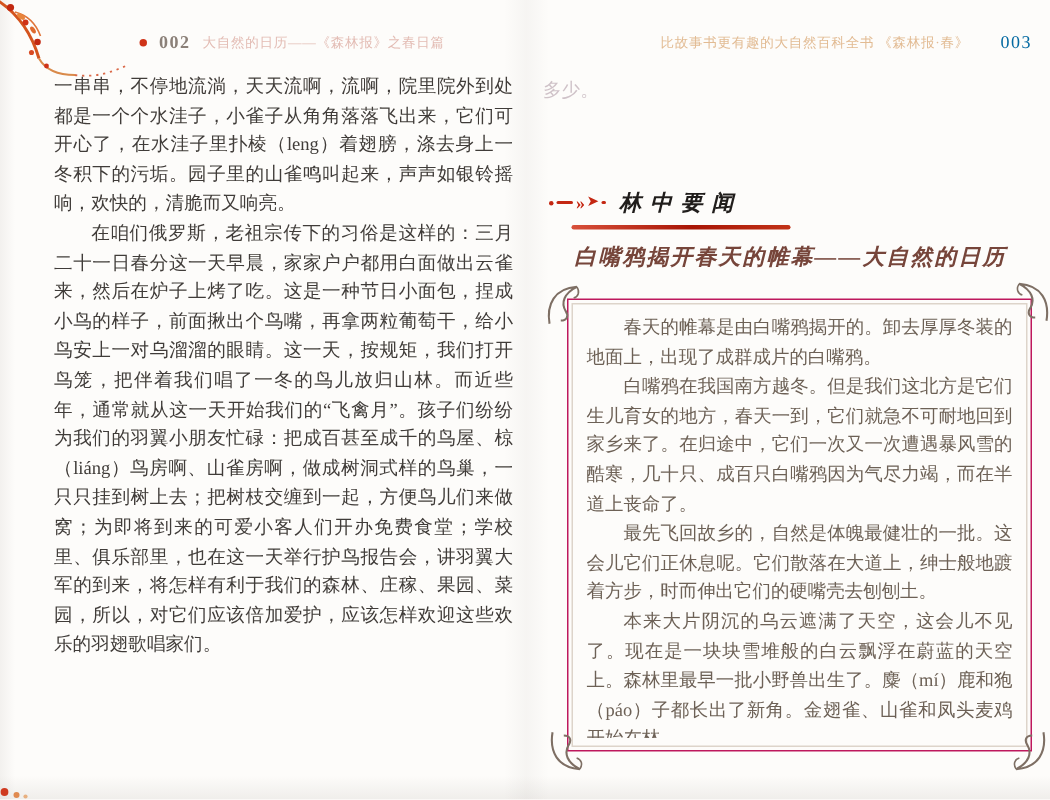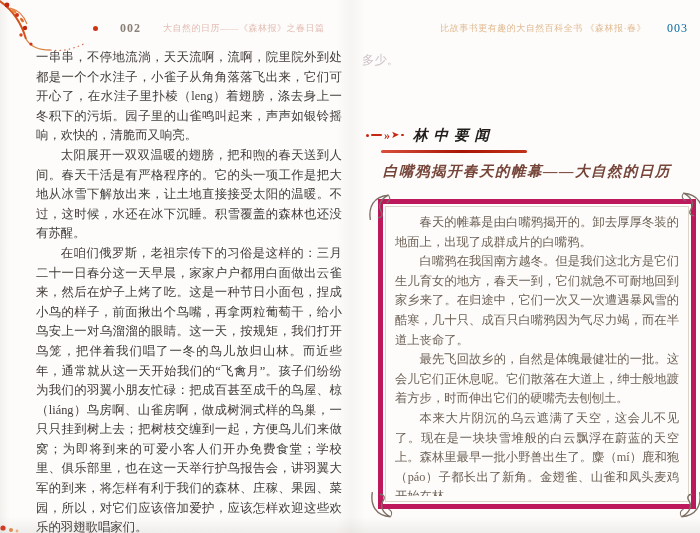--- a/index.html
+++ b/index.html
@@ -10,21 +10,21 @@
   }
   
   .edge-shade-bottom{position:absolute;left:0;bottom:0;width:700px;height:16px;
     background:linear-gradient(to bottom,rgba(120,110,100,0),rgba(120,110,100,0.10));}
   .edge-shade-left{position:absolute;left:0;top:0;width:10px;height:533px;
     background:linear-gradient(to right,rgba(120,110,100,0.08),rgba(120,110,100,0));}
   .gutter-shade{position:absolute;left:336px;top:0;width:30px;height:533px;
     background:linear-gradient(to right,rgba(90,80,70,0),rgba(90,80,70,0.045),rgba(90,80,70,0));}
 
   
-  .lp-head{position:absolute;left:93px;top:21px;display:flex;align-items:center;gap:22px;}
+  .lp-head{position:absolute;left:93px;top:21px;display:flex;align-items:center;gap:8px;}
   .lp-head .pgnum{font-size:12px;font-weight:bold;color:#8b8078;letter-spacing:1px;}
   .lp-head .rhead{font-size:9px;color:#e3bcb4;letter-spacing:0.5px;}
   .red-bullet{width:5px;height:5px;border-radius:50%;background:#cf3318;display:inline-block;}
   .rp-head{position:absolute;right:12px;top:21px;display:flex;align-items:center;gap:21px;}
   .rp-head .pgnum{font-size:12px;font-weight:normal;color:#0369a1;letter-spacing:1px;}
   .rp-head .rhead{font-size:9px;color:#e2bb93;letter-spacing:0.5px;}
 
   
   .lp-body{position:absolute;left:36px;top:48px;width:306px;
     font-size:12.4px;line-height:19.6px;color:#403c39;text-align:justify;}
@@ -48,21 +48,21 @@
   .section-label{font-size:14.5px;font-weight:bold;font-style:italic;color:#201d1b;letter-spacing:6px;}
   .section-underline{position:absolute;left:381px;top:150px;width:146px;height:3px;border-radius:3px;
     background:linear-gradient(90deg,#d8503a,#a81505 55%,#c23318);}
 
   
   .article-title{position:absolute;left:383px;top:162px;width:302px;
     font-size:14.5px;font-weight:bold;font-style:italic;letter-spacing:1.5px;color:#76453a;}
 
   
   .frame{position:absolute;left:378px;top:199px;width:308px;height:300px;
-    border:5px solid #be185d;}
+    border:1px solid #be185d;}
   .frame-inner{position:absolute;inset:2px;border:1px solid #ddd4ca;}
   .box-text{position:absolute;left:12px;right:12px;top:9px;bottom:8px;overflow:hidden;
     font-size:12.3px;line-height:19.6px;color:#6d6156;text-align:justify;}
   .box-text p{margin:0;text-indent:2em;}
   .corner{position:absolute;width:26px;height:30px;}
   .corner.tl{left:-16px;top:-12px;}
   .corner.tr{right:-14px;top:-14px;transform:scaleX(-1);}
   .corner.bl{left:-14px;bottom:-16px;transform:scaleY(-1);}
   .corner.br{right:-12px;bottom:-16px;transform:scale(-1,-1);}
 
@@ -96,21 +96,20 @@
   <span class="rhead">大自然的日历——《森林报》之春日篇</span>
 </div>
 
 <div class="rp-head">
   <span class="rhead">比故事书更有趣的大自然百科全书 《森林报·春》</span>
   <span class="pgnum">003</span>
 </div>
 
 <div class="lp-body">
     <p>一串串，不停地流淌，天天流啊，流啊，院里院外到处都是一个个水洼子，小雀子从角角落落飞出来，它们可开心了，在水洼子里扑棱（leng）着翅膀，涤去身上一冬积下的污垢。园子里的山雀鸣叫起来，声声如银铃摇响，欢快的，清脆而又响亮。</p>
-    <p>太阳展开一双双温暖的翅膀，把和煦的春天送到人间。春天干活是有严格程序的。它的头一项工作是把大地从冰雪下解放出来，让土地直接接受太阳的温暖。不过，这时候，水还在冰下沉睡。积雪覆盖的森林也还没有苏醒。</p>
     <p>在咱们俄罗斯，老祖宗传下的习俗是这样的：三月二十一日春分这一天早晨，家家户户都用白面做出云雀来，然后在炉子上烤了吃。这是一种节日小面包，捏成小鸟的样子，前面揪出个鸟嘴，再拿两粒葡萄干，给小鸟安上一对乌溜溜的眼睛。这一天，按规矩，我们打开鸟笼，把伴着我们唱了一冬的鸟儿放归山林。而近些年，通常就从这一天开始我们的“飞禽月”。孩子们纷纷为我们的羽翼小朋友忙碌：把成百甚至成千的鸟屋、椋（liáng）鸟房啊、山雀房啊，做成树洞式样的鸟巢，一只只挂到树上去；把树枝交缠到一起，方便鸟儿们来做窝；为即将到来的可爱小客人们开办免费食堂；学校里、俱乐部里，也在这一天举行护鸟报告会，讲羽翼大军的到来，将怎样有利于我们的森林、庄稼、果园、菜园，所以，对它们应该倍加爱护，应该怎样欢迎这些欢乐的羽翅歌唱家们。</p>
   </div>
 
 <div class="rp-intro">
   <p class="l2">多少。</p>
 </div>
 
 <div class="section-row">
   <span class="arrow-flourish">
     <span class="d1"></span>

